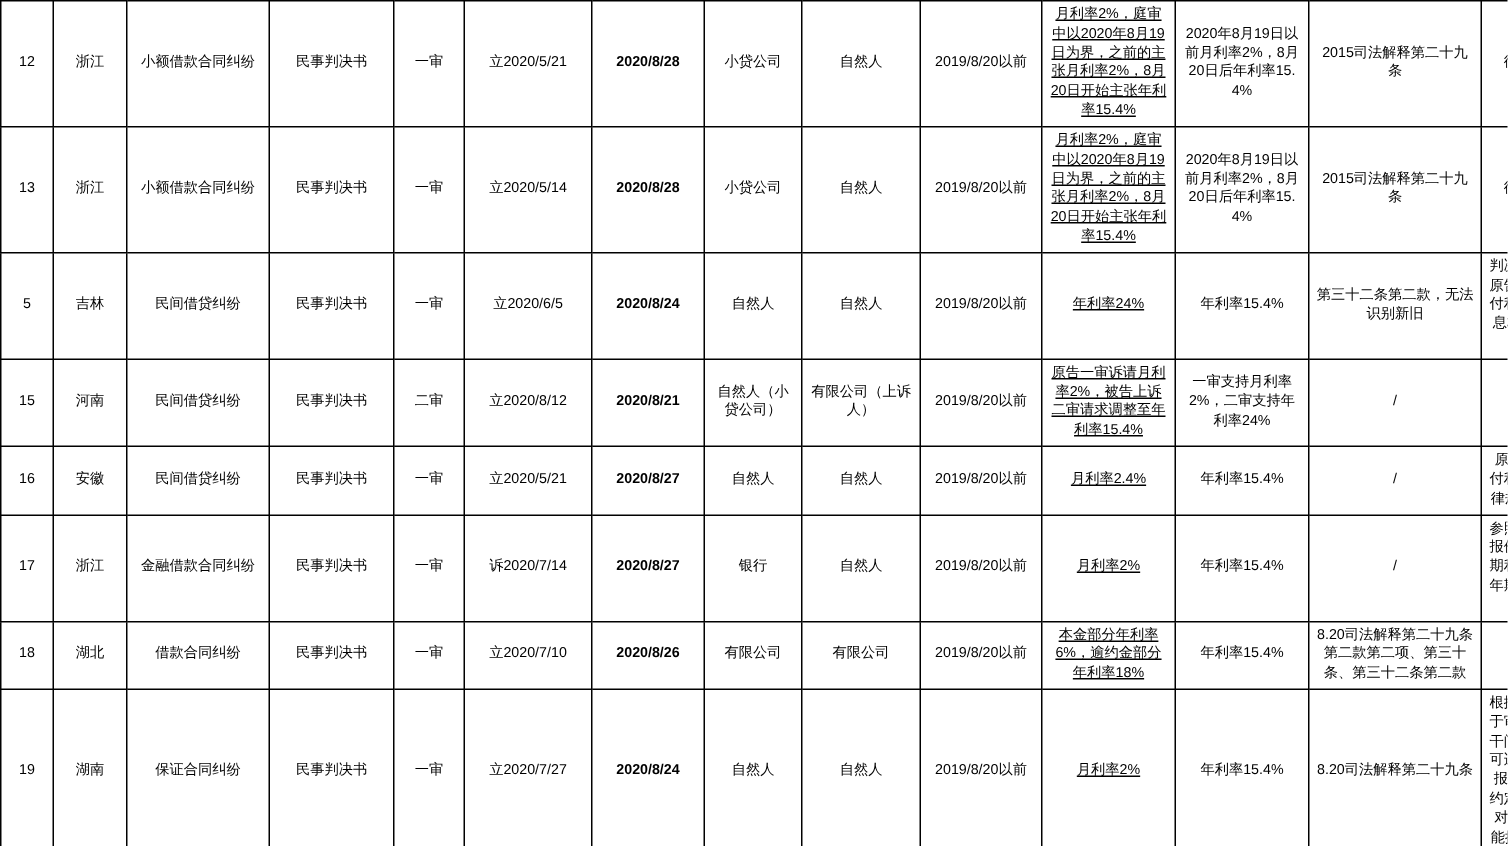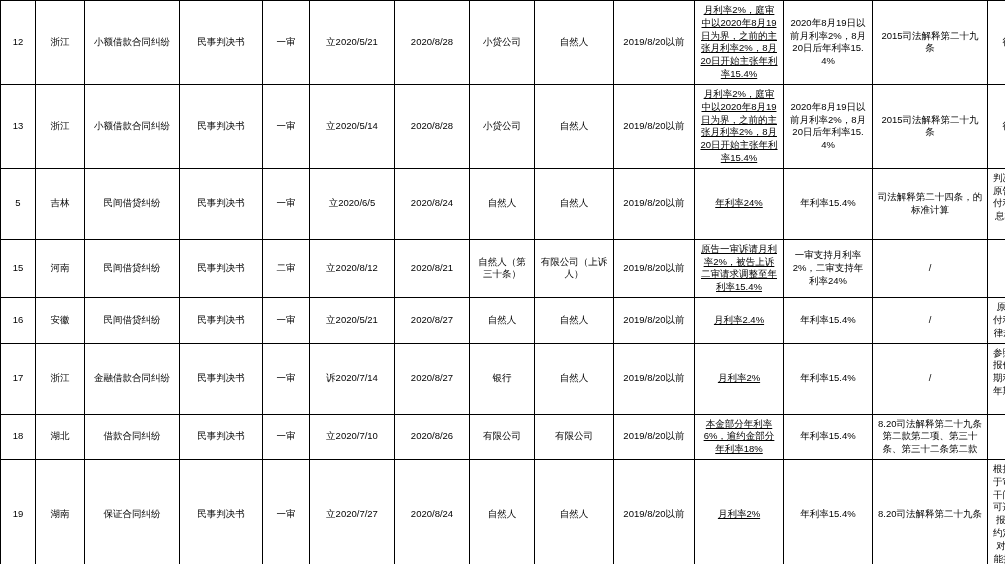--- a/index.html
+++ b/index.html
@@ -29,21 +29,21 @@
     vertical-align: middle;
     word-break: break-all;
     overflow: hidden;
   }
   td.col-idx      { width: 26px; margin-top: 20px; }
   td.col-prov     { width: 40px; }
   td.col-casetype { width: 86px; }
   td.col-doctype  { width: 74px; font-family: Liberation Serif, serif; }
   td.col-trial    { width: 38px; }
   td.col-filed    { width: 76px; }
-  td.col-judged   { width: 66px; }
+  td.col-judged   { width: 66px; font-weight: bold; }
   td.col-plaintiff{ width: 56px; }
   td.col-defendant{ width: 70px; }
   td.col-period   { width: 72px; }
   td.col-claim    { width: 80px; text-decoration: underline; }
   td.col-support  { width: 80px; margin-left: 35px; }
   td.col-basis    { width: 106px; }
   td.col-remark   { width: 135px; }
   td.remark-cell  { text-align: left; }
 </style>
 </head>
@@ -92,33 +92,33 @@
       <td class="col-casetype">民间借贷纠纷</td>
       <td class="col-doctype">民事判决书</td>
       <td class="col-trial">一审</td>
       <td class="col-filed">立2020/6/5</td>
       <td class="col-judged">2020/8/24</td>
       <td class="col-plaintiff">自然人</td>
       <td class="col-defendant">自然人</td>
       <td class="col-period">2019/8/20以前</td>
       <td class="col-claim">年利率24%</td>
       <td class="col-support">年利率15.4%</td>
-      <td class="col-basis">司法解释第二十四条，的标准计算</td>
+      <td class="col-basis">第三十二条第二款，无法识别新旧</td>
       <td class="col-remark remark-cell">判决正文内容显示，法院认为，原告要求被告按照年利率24%支付利息，违反最新法律规定的利息标准。本院仅支持按年利率15.4%计算的利息</td>
     </tr>
 
     <tr>
       <td class="col-idx">15</td>
       <td class="col-prov">河南</td>
       <td class="col-casetype">民间借贷纠纷</td>
       <td class="col-doctype">民事判决书</td>
       <td class="col-trial">二审</td>
       <td class="col-filed">立2020/8/12</td>
       <td class="col-judged">2020/8/21</td>
-      <td class="col-plaintiff">自然人（第三十条）</td>
+      <td class="col-plaintiff">自然人（小贷公司）</td>
       <td class="col-defendant">有限公司（上诉人）</td>
       <td class="col-period">2019/8/20以前</td>
       <td class="col-claim">原告一审诉请月利率2%，被告上诉二审请求调整至年利率15.4%</td>
       <td class="col-support">一审支持月利率2%，二审支持年利率24%</td>
       <td class="col-basis">/</td>
       <td class="col-remark">/</td>
     </tr>
 
     <tr>
       <td class="col-idx">16</td>

